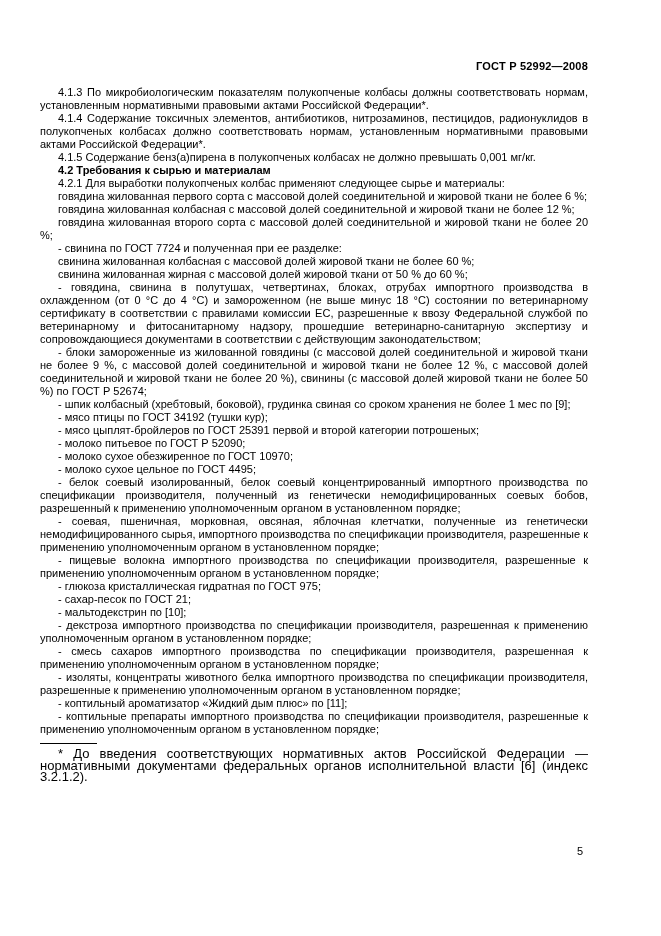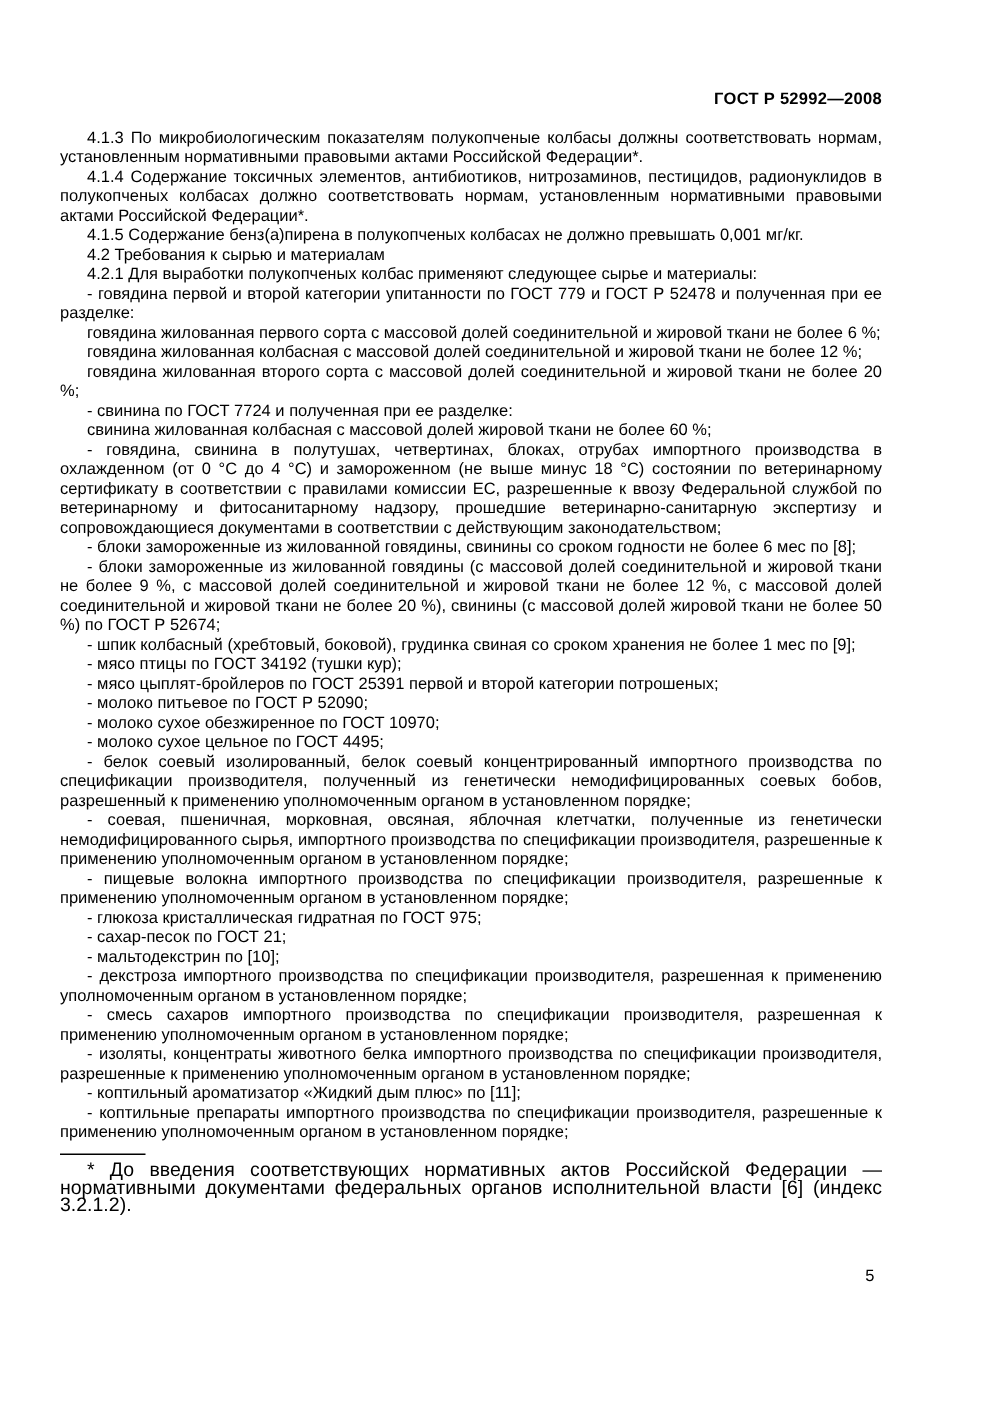--- a/index.html
+++ b/index.html
@@ -30,21 +30,21 @@
   }
   .doc-body {
     font-size: 11px;
     line-height: 13px;
     text-align: justify;
   }
   .para {
     margin: 0;
     text-indent: 18px;
   }
-  .para.bold { font-weight: normal; }
+  .para.bold { font-weight: bold; }
   .footnote-sep {
     width: 57px;
     height: 0;
     border-top: 1px solid #000000;
     margin: 7px 0 4px 0;
   }
   .footnote {
     font-size: 13px;
     line-height: 11.5px;
     text-align: justify;
@@ -67,28 +67,27 @@
     <span>ГОСТ Р 52992—2008</span>
   </div>
 
   <div class="content">
     <div class="doc-body" id="doc-body">
         <p class="para">4.1.3  По микробиологическим показателям полукопченые колбасы должны соответствовать нормам, установленным нормативными правовыми актами Российской Федерации*.</p>
         <p class="para">4.1.4  Содержание токсичных элементов, антибиотиков, нитрозаминов, пестицидов, радионуклидов в полукопченых колбасах должно соответствовать нормам, установленным нормативными правовыми актами Российской Федерации*.</p>
         <p class="para">4.1.5  Содержание бенз(а)пирена в полукопченых колбасах не должно превышать 0,001 мг/кг.</p>
         <p class="para bold">4.2  Требования к сырью и материалам</p>
         <p class="para">4.2.1  Для выработки полукопченых колбас применяют следующее сырье и материалы:</p>
-        <p class="para">- говядина первой и второй категории упитанности по ГОСТ 779 и ГОСТ Р 52478 и полученная при ее разделке:</p>
         <p class="para">говядина жилованная первого сорта с массовой долей соединительной и жировой ткани не более 6 %;</p>
         <p class="para">говядина жилованная колбасная с массовой долей соединительной и жировой ткани не более 12 %;</p>
         <p class="para">говядина жилованная второго сорта с массовой долей соединительной и жировой ткани не более 20 %;</p>
         <p class="para">- свинина по ГОСТ 7724 и полученная при ее разделке:</p>
         <p class="para">свинина жилованная колбасная с массовой долей жировой ткани не более 60 %;</p>
+        <p class="para">свинина жилованная жирная с массовой долей жировой ткани от 50 % до 60 %;</p>
         <p class="para">- говядина, свинина в полутушах, четвертинах, блоках, отрубах импортного производства в охлажденном (от 0 °С до 4 °С) и замороженном (не выше минус 18 °С) состоянии по ветеринарному сертификату в соответствии с правилами комиссии ЕС, разрешенные к ввозу Федеральной службой по ветеринарному и фитосанитарному надзору, прошедшие ветеринарно-санитарную экспертизу и сопровождающиеся документами в соответствии с действующим законодательством;</p>
-        <p class="para">- блоки замороженные из жилованной говядины, свинины со сроком годности не более 6 мес по [8];</p>
         <p class="para">- блоки замороженные из жилованной говядины (с массовой долей соединительной и жировой ткани не более 9 %, с массовой долей соединительной и жировой ткани не более 12 %, с массовой долей соединительной и жировой ткани не более 20 %), свинины (с массовой долей жировой ткани не более 50 %) по ГОСТ Р 52674;</p>
         <p class="para">- шпик колбасный (хребтовый, боковой), грудинка свиная со сроком хранения не более 1 мес по [9];</p>
         <p class="para">- мясо птицы по ГОСТ 34192 (тушки кур);</p>
         <p class="para">- мясо цыплят-бройлеров по ГОСТ 25391 первой и второй категории потрошеных;</p>
         <p class="para">- молоко питьевое по ГОСТ Р 52090;</p>
         <p class="para">- молоко сухое обезжиренное по ГОСТ 10970;</p>
         <p class="para">- молоко сухое цельное по ГОСТ 4495;</p>
         <p class="para">- белок соевый изолированный, белок соевый концентрированный импортного производства по спецификации производителя, полученный из генетически немодифицированных соевых бобов, разрешенный к применению уполномоченным органом в установленном порядке;</p>
         <p class="para">- соевая, пшеничная, морковная, овсяная, яблочная клетчатки, полученные из генетически немодифицированного сырья, импортного производства по спецификации производителя, разрешенные к применению уполномоченным органом в установленном порядке;</p>
         <p class="para">- пищевые волокна импортного производства по спецификации производителя, разрешенные к применению уполномоченным органом в установленном порядке;</p>

